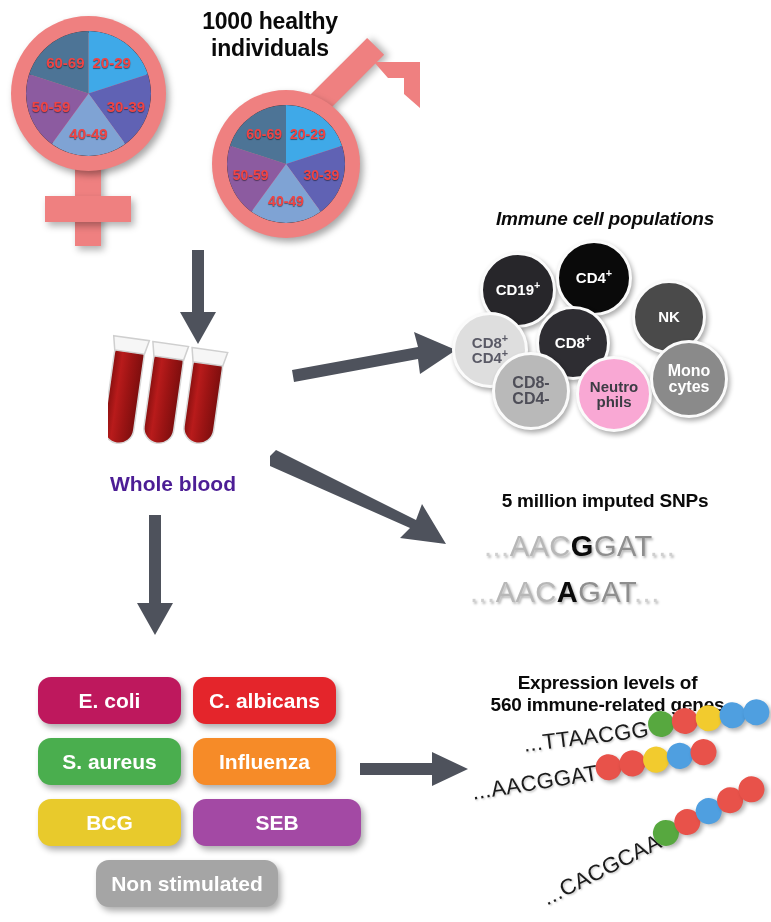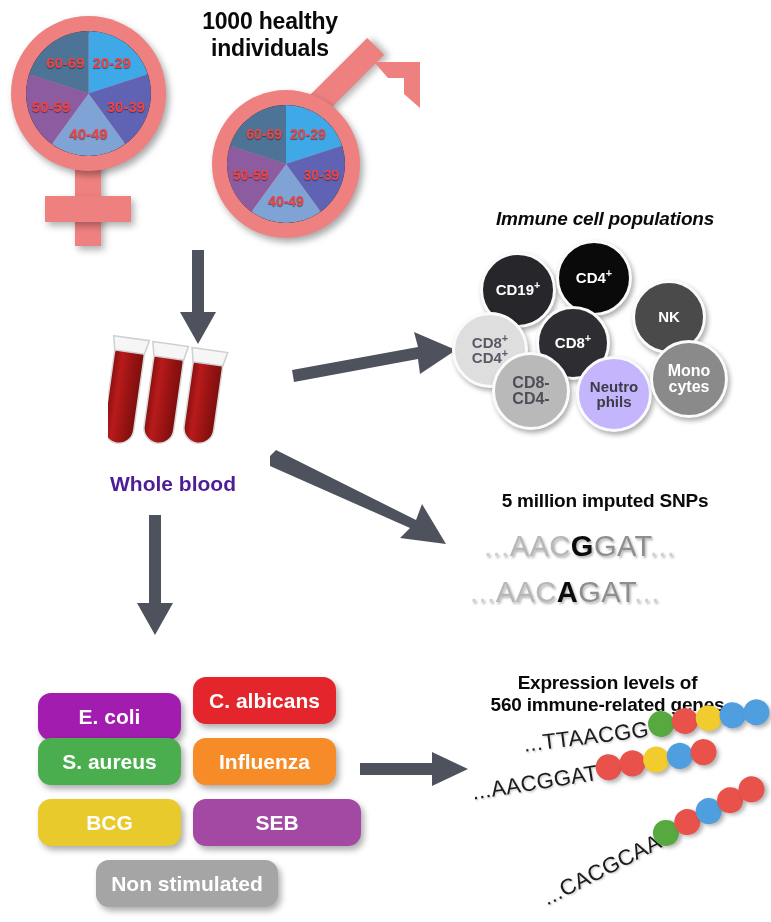--- a/index.html
+++ b/index.html
@@ -266,21 +266,21 @@
       </div>
       <div class="cell" style="left: 0px; top: 72px; width: 76px; height: 76px; background: rgb(222, 222, 222); color: rgb(90, 90, 102); font-size: 15px;">
         <span><span>CD8</span><sup>+</sup><br><span>CD4</span><sup>+</sup></span>
       </div>
       <div class="cell" style="left: 84px; top: 66px; width: 74px; height: 74px; background: rgb(46, 45, 50); color: rgb(255, 255, 255); font-size: 15px;">
         <span><span>CD8</span><sup>+</sup></span>
       </div>
       <div class="cell" style="left: 40px; top: 112px; width: 78px; height: 78px; background: rgb(185, 185, 185); color: rgb(78, 78, 88); font-size: 16px;">
         <span><span>CD8-</span><br><span>CD4-</span></span>
       </div>
-      <div class="cell" style="left: 124px; top: 116px; width: 76px; height: 76px; background: #c4b5fd; color: rgb(60, 60, 68); font-size: 15px;">
+      <div class="cell" style="left: 124px; top: 116px; width: 76px; height: 76px; background: #f9a8d4; color: rgb(60, 60, 68); font-size: 15px;">
         <span><span>Neutro</span><br><span>phils</span></span>
       </div>
       <div class="cell" style="left: 198px; top: 100px; width: 78px; height: 78px; background: rgb(138, 138, 138); color: rgb(255, 255, 255); font-size: 16px;">
         <span><span>Mono</span><br><span>cytes</span></span>
       </div>
     </div>
 
   <svg class="arrow-svg" style="left:268px; top:450px;" width="180" height="100" viewBox="0 0 180 100">
     <path d="M2,6 L8,0 L148,70 L154,54 L178,94 L132,88 L142,78 L2,16 Z" fill="#4e525c"></path>
   </svg>
@@ -290,21 +290,21 @@
   <div class="abs" id="snp-block">
       <div class="snp-row" style="left: 14px; top: 0px;"><span class="dots">...</span><span class="dim">AAC</span><span class="hl">G</span><span class="mid">GAT</span><span class="dots">...</span></div>
       <div class="snp-row" style="left: 0px; top: 46px;"><span class="dots">...</span><span class="dim">AAC</span><span class="hl">A</span><span class="mid">GAT</span><span class="dots">...</span></div>
     </div>
 
   <svg class="arrow-svg" style="left:135px; top:515px;" width="40" height="122" viewBox="0 0 40 122">
     <path d="M14,0 L26,0 L26,88 L38,88 L20,120 L2,88 L14,88 Z" fill="#4e525c"></path>
   </svg>
 
   <div class="abs" id="stim-grid">
-      <div class="stim" style="width: 143px; height: 47px; left: 0px; top: 16px; background: #a21caf;">
+      <div class="stim" style="width: 143px; height: 47px; left: 0px; top: 0px; background: #be185d;">
         <span>E. coli</span>
       </div>
       <div class="stim" style="width: 143px; height: 47px; left: 155px; top: 0px; background: rgb(228, 37, 43);">
         <span>C. albicans</span>
       </div>
       <div class="stim" style="width: 143px; height: 47px; left: 0px; top: 61px; background: rgb(74, 174, 78);">
         <span>S. aureus</span>
       </div>
       <div class="stim" style="width: 143px; height: 47px; left: 155px; top: 61px; background: rgb(246, 139, 40);">
         <span>Influenza</span>

